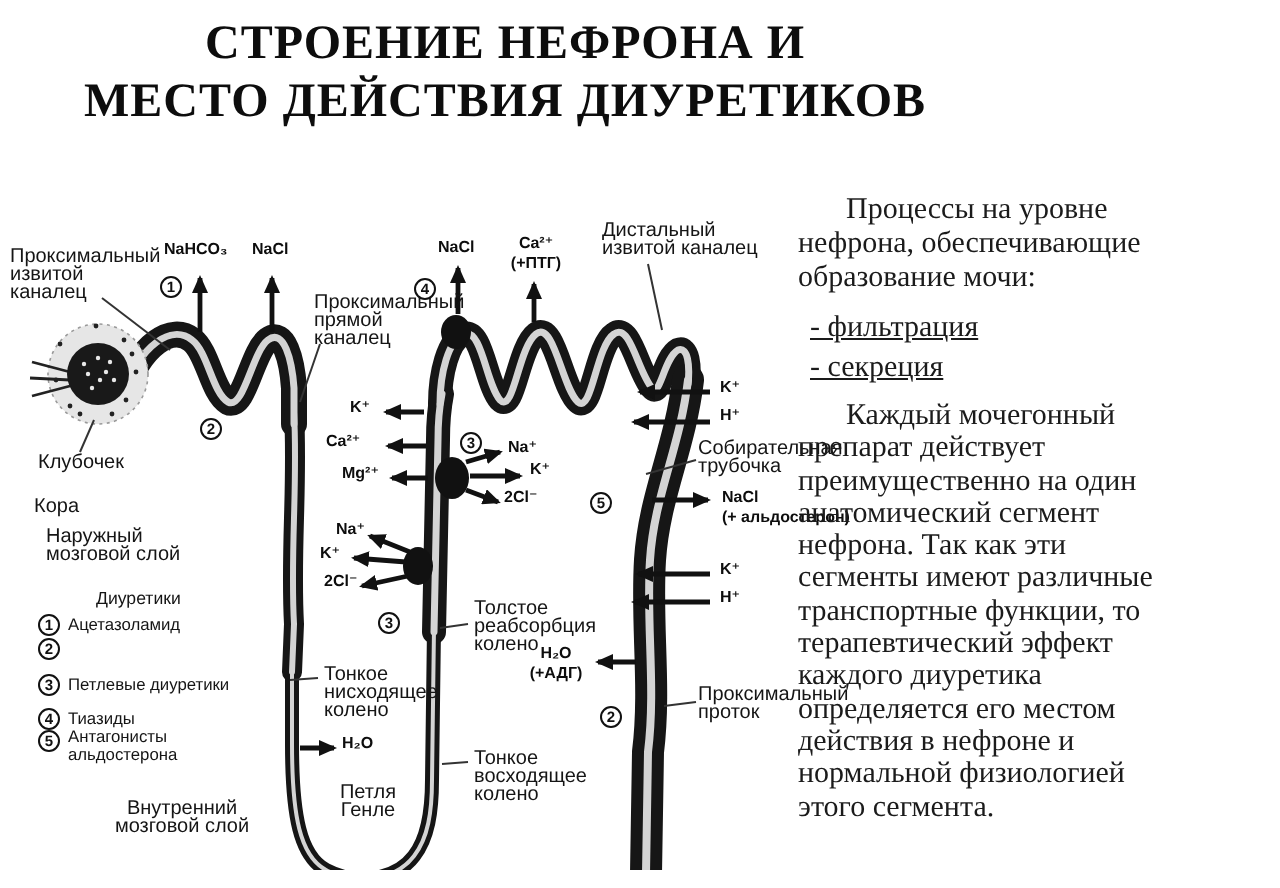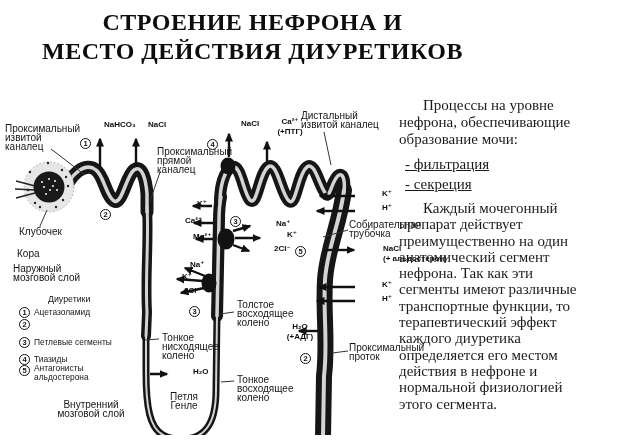--- a/index.html
+++ b/index.html
@@ -9,21 +9,21 @@
          font-family:"Liberation Serif","DejaVu Serif",serif;font-weight:bold;
          font-size:24px;line-height:29px;letter-spacing:.5px;color:#0d0d0d;}
   .diag-svg{position:absolute;left:0;top:0;}
   .info{position:absolute;left:399px;top:97px;width:238px;
         font-family:"Liberation Serif","DejaVu Serif",serif;font-size:15px;color:#1b1b1b;}
   .info .para{white-space:pre-line;text-indent:24px;line-height:17px;margin:0;}
   .info .plist{margin:6px 0 0 6px;text-decoration:underline;}
   .info .plist div{line-height:20px;}
   .info .body{white-space:pre-line;text-indent:24px;line-height:16.3px;margin-top:6px;}
   .lbl{position:absolute;white-space:pre-line;font-size:10px;line-height:8.9px;color:#151515;}
-  .ion{position:absolute;font-size:8px;font-weight:bold;line-height:8.4px;color:#0d0d0d;white-space:pre-line;margin-left:22px;}
+  .ion{position:absolute;font-size:8px;font-weight:bold;line-height:8.4px;color:#0d0d0d;white-space:pre-line;}
   .ctr{text-align:center;}
   .circ{position:absolute;width:11px;height:11px;border:1.2px solid #111;border-radius:50%;
         background:#fff;font-size:7.5px;font-weight:bold;color:#111;
         display:flex;align-items:center;justify-content:center;box-sizing:border-box;}
   .leg-title{position:absolute;font-size:8.8px;color:#151515;}
   .leg-txt{position:absolute;font-size:8.4px;line-height:8.7px;white-space:pre-line;color:#151515;}
 </style>
 </head>
 <body>
 
@@ -131,41 +131,41 @@
     </g>
   </svg>
 
   <div class="lbl" style="left:5px;top:125px;">Проксимальный
 извитой
 каналец</div>
   <div class="ion" style="left:82px;top:121px;">NaHCO₃</div>
   <div class="ion" style="left:126px;top:121px;">NaCl</div>
   <div class="lbl" style="left:19px;top:228px;">Клубочек</div>
   <div class="lbl" style="left:17px;top:250px;">Кора</div>
-  <div class="lbl" style="left:13px;top:265px;">Наружный
+  <div class="lbl" style="left:23px;top:265px;">Наружный
 мозговой слой</div>
   <div class="lbl" style="left:157px;top:148px;">Проксимальный
 прямой
 каналец</div>
   <div class="ion" style="left:219px;top:120px;">NaCl</div>
   <div class="ion ctr" style="left:249px;top:117px;width:38px;line-height:9.5px;">Ca²⁺
 (+ПТГ)</div>
   <div class="lbl" style="left:301px;top:112px;">Дистальный
 извитой каналец</div>
   <div class="ion" style="left:175px;top:200px;">K⁺</div>
   <div class="ion" style="left:163px;top:217px;">Ca²⁺</div>
   <div class="ion" style="left:171px;top:233px;">Mg²⁺</div>
   <div class="ion" style="left:254px;top:220px;">Na⁺</div>
   <div class="ion" style="left:265px;top:231px;">K⁺</div>
   <div class="ion" style="left:252px;top:245px;">2Cl⁻</div>
   <div class="ion" style="left:168px;top:261px;">Na⁺</div>
   <div class="ion" style="left:160px;top:273px;">K⁺</div>
   <div class="ion" style="left:162px;top:287px;">2Cl⁻</div>
   <div class="lbl" style="left:237px;top:301px;">Толстое
-восходящее
+реабсорбция
 колено</div>
   <div class="lbl" style="left:162px;top:334px;">Тонкое
 нисходящее
 колено</div>
   <div class="ion" style="left:171px;top:368px;">H₂O</div>
   <div class="lbl ctr" style="left:168px;top:393px;width:32px;">Петля
 Генле</div>
   <div class="lbl" style="left:237px;top:376px;">Тонкое
 восходящее
 колено</div>
@@ -190,21 +190,21 @@
   <div class="circ" style="left:230px;top:216px;">3</div>
   <div class="circ" style="left:295px;top:246px;">5</div>
   <div class="circ" style="left:189px;top:306px;">3</div>
   <div class="circ" style="left:300px;top:353px;">2</div>
 
   <div class="leg-title" style="left:48px;top:294px;position:absolute;">Диуретики</div>
   <div class="circ" style="left:19px;top:307px;">1</div>
   <div class="leg-txt" style="left:34px;top:308px;">Ацетазоламид</div>
   <div class="circ" style="left:19px;top:319px;">2</div>
   <div class="circ" style="left:19px;top:337px;">3</div>
-  <div class="leg-txt" style="left:34px;top:338px;">Петлевые сегменты</div>
+  <div class="leg-txt" style="left:34px;top:338px;">Петлевые диуретики</div>
   <div class="circ" style="left:19px;top:354px;">4</div>
   <div class="leg-txt" style="left:34px;top:355px;text-align:center;">Тиазиды</div>
   <div class="circ" style="left:19px;top:365px;">5</div>
   <div class="leg-txt" style="left:34px;top:364px;">Антагонисты
 альдостерона</div>
 
   <div class="info">
     <p class="para">Процессы на уровне
 нефрона, обеспечивающие
 образование мочи:</p>

